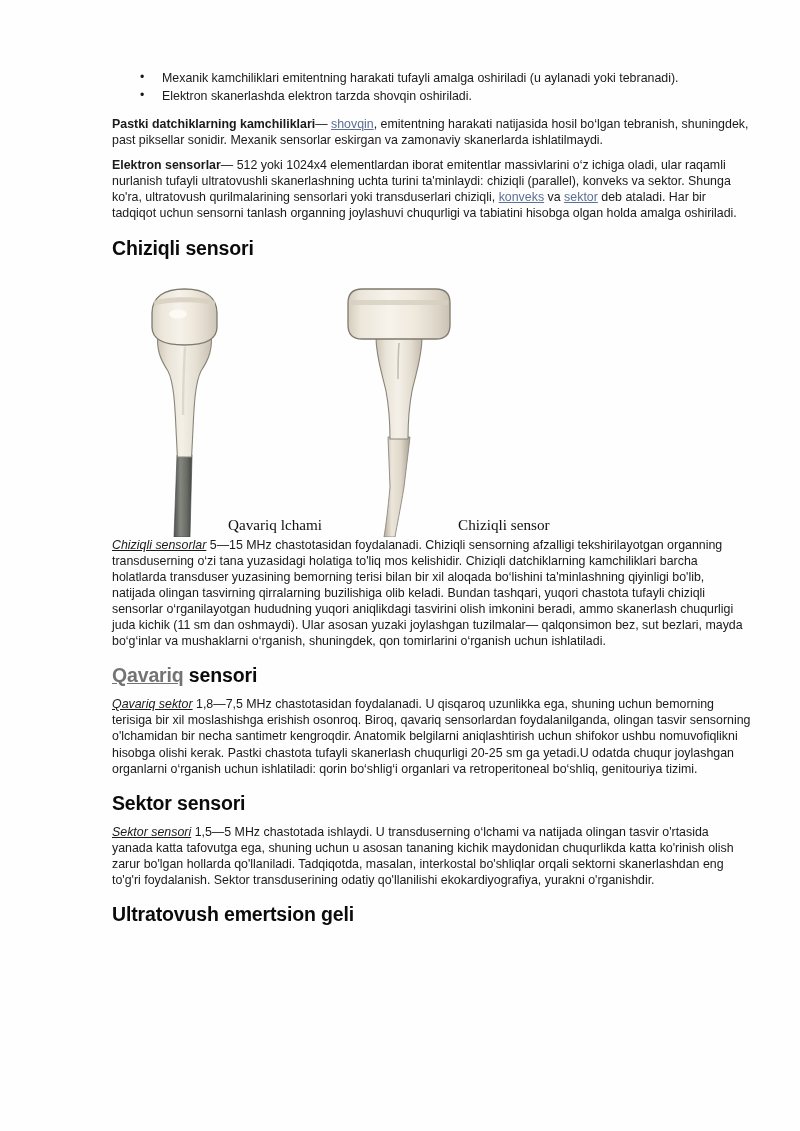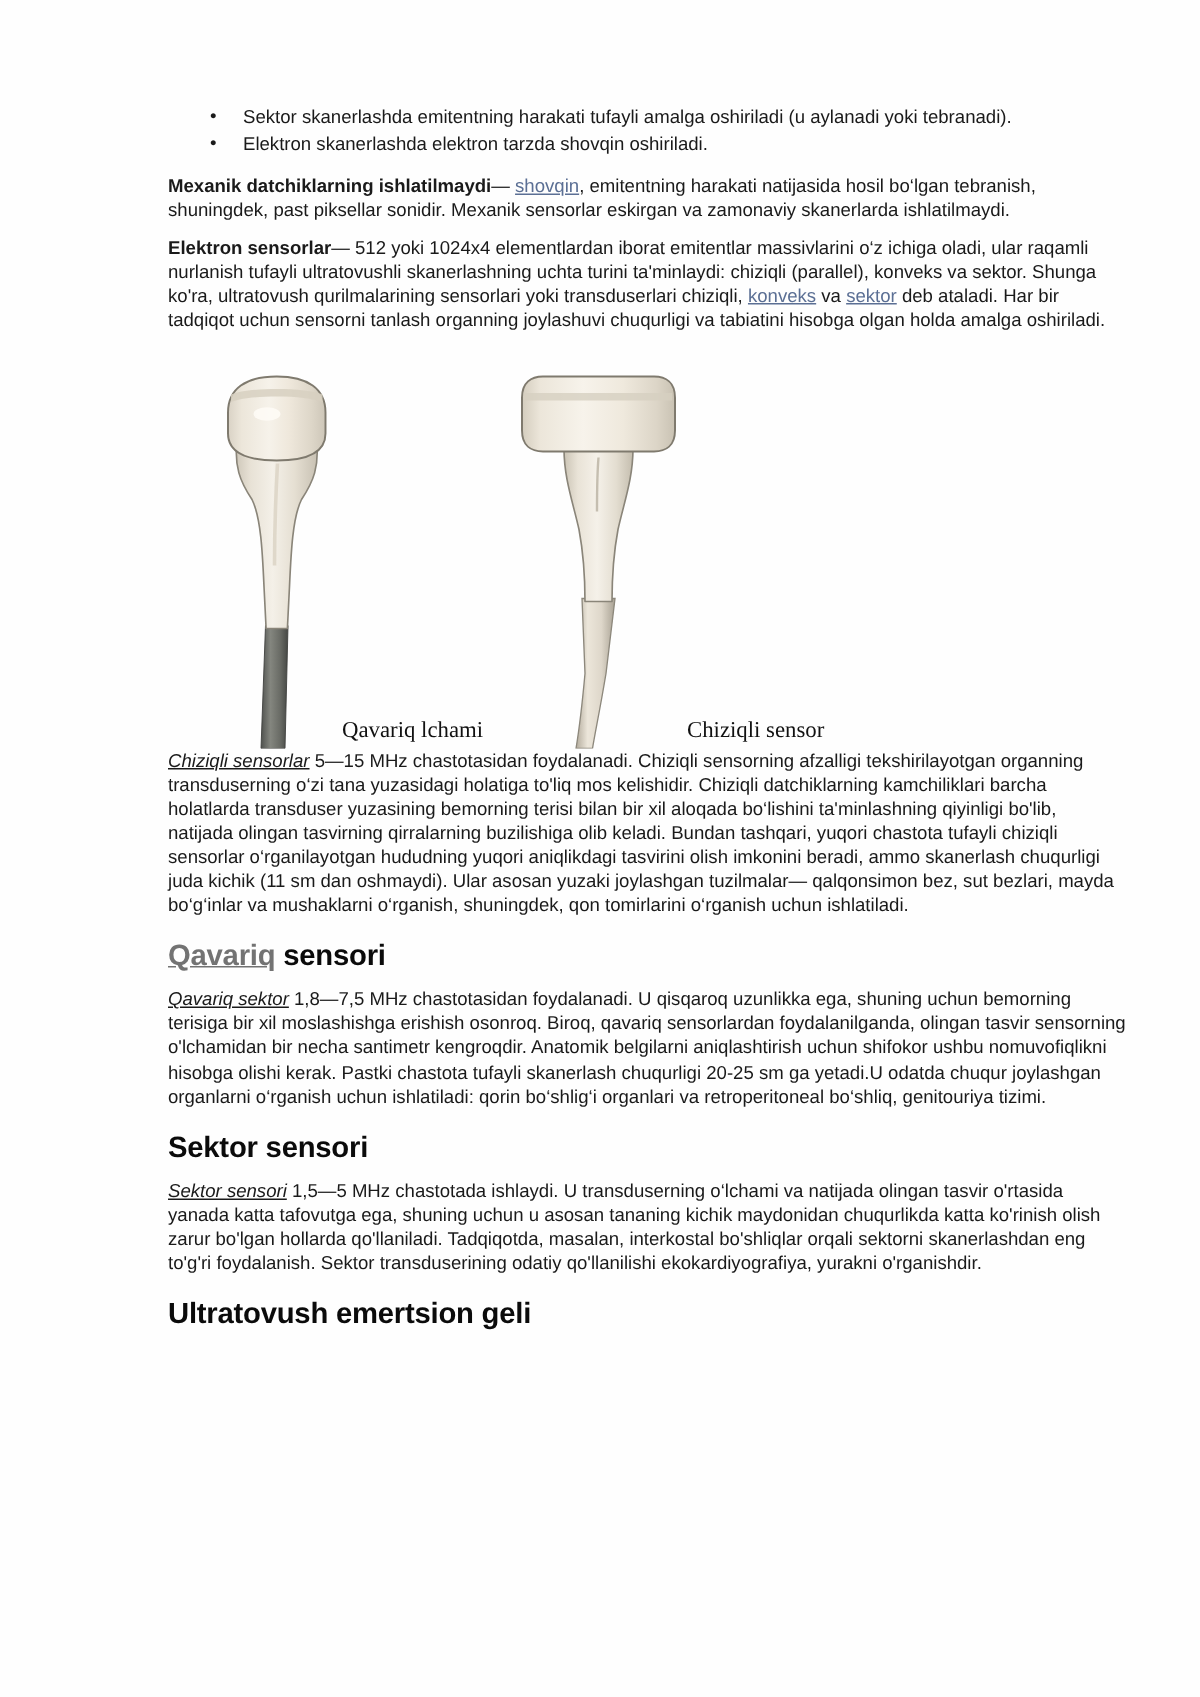--- a/index.html
+++ b/index.html
@@ -129,35 +129,38 @@
 </style>
 </head>
 <body>
 
 <div class="page">
   <div class="content">
 
 
     <ul class="bullets">
       <li>
-        <span>Sektor skanerlashda emitentning harakati tufayli amalga oshiriladi (u aylanadi yoki tebranadi).</span>
+        <span>Mexanik kamchiliklari emitentning harakati tufayli amalga oshiriladi (u aylanadi yoki tebranadi).</span>
       </li>
       <li>
         <span>Elektron skanerlashda elektron tarzda shovqin oshiriladi.</span>
       </li>
     </ul>
 
     <p class="body-text">
-      <span class="strong-lead">Mexanik datchiklarning ishlatilmaydi</span><span>— </span><a class="inline-link" href="#">shovqin</a><span>, emitentning harakati natijasida hosil bo‘lgan tebranish, shuningdek, past piksellar sonidir. Mexanik sensorlar eskirgan va zamonaviy skanerlarda ishlatilmaydi.</span>
+      <span class="strong-lead">Pastki datchiklarning kamchiliklari</span><span>— </span><a class="inline-link" href="#">shovqin</a><span>, emitentning harakati natijasida hosil bo‘lgan tebranish, shuningdek, past piksellar sonidir. Mexanik sensorlar eskirgan va zamonaviy skanerlarda ishlatilmaydi.</span>
     </p>
 
     <p class="body-text">
       <span class="strong-lead">Elektron sensorlar</span><span>— </span><span>512 yoki 1024x4 elementlardan iborat emitentlar massivlarini o‘z ichiga oladi, ular raqamli nurlanish tufayli ultratovushli skanerlashning uchta turini ta'minlaydi: chiziqli (parallel), konveks va sektor. Shunga ko'ra, ultratovush qurilmalarining sensorlari yoki transduserlari chiziqli, </span><a class="inline-link" href="#">konveks</a><span> va </span><a class="inline-link" href="#">sektor</a><span> deb ataladi. Har bir tadqiqot uchun sensorni tanlash organning joylashuvi chuqurligi va tabiatini hisobga olgan holda amalga oshiriladi.</span>
     </p>
 
+    <h2 class="section-head">
+      <span>Chiziqli sensori</span>
+    </h2>
 
     <div class="figure-block">
 
       <svg class="probe probe-convex" viewBox="0 0 110 250">
         <defs>
           <linearGradient id="convexHead" x1="0" y1="0" x2="1" y2="0">
             <stop offset="0%" stop-color="#d9d2c5"></stop>
             <stop offset="14%" stop-color="#ece6da"></stop>
             <stop offset="42%" stop-color="#f6f2ea"></stop>
             <stop offset="62%" stop-color="#efe8dc"></stop>

